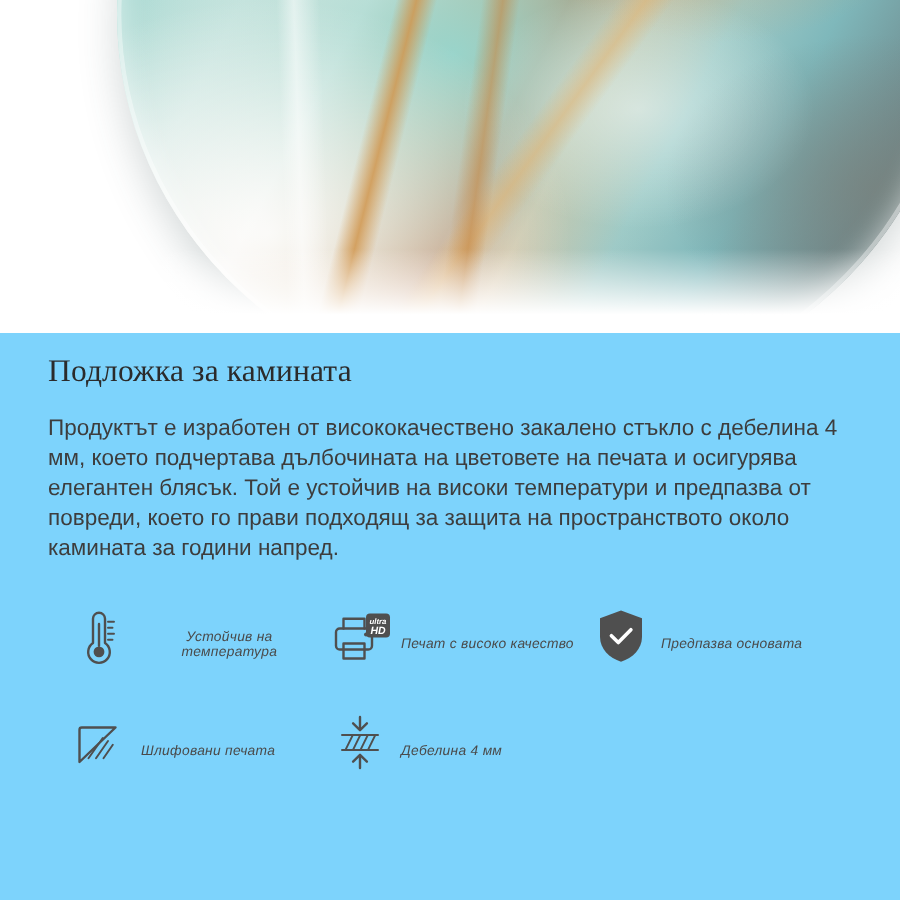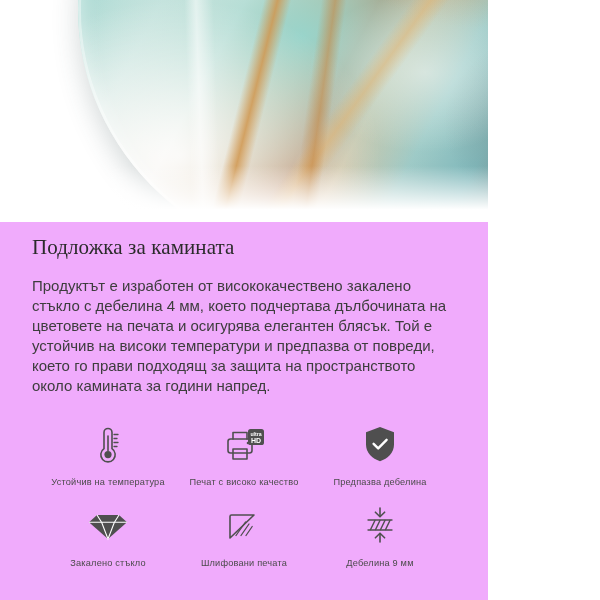--- a/index.html
+++ b/index.html
@@ -8,23 +8,23 @@
   }
   body {
     width: 600px;
     height: 600px;
     background: #ffffff;
     font-family: "Liberation Sans", sans-serif;
     overflow: hidden;
   }
   .page {
     position: relative;
-    width: 488px;
+    width: 600px;
     height: 600px;
-    background: #f0abfc;
+    background: #7dd3fc;
     overflow: hidden;
   }
 
   
   .hero {
     position: relative;
     width: 600px;
     height: 222px;
     overflow: hidden;
     background: #ffffff;
@@ -123,23 +123,23 @@
   .features {
     position: relative;
     margin-top: 24px;
     display: grid;
     grid-template-columns: repeat(3, 1fr);
     grid-row-gap: 14px;
     padding: 0 8px;
   }
   .feature {
     display: flex;
-    flex-direction: column;
     align-items: center;
-    text-align: right;
+    text-align: center;
+    font-style: italic;
   }
   .feature-icon {
     width: 54px;
     height: 48px;
     display: flex;
     align-items: center;
     justify-content: center;
     margin-bottom: 9px;
   }
   .feature-label {
@@ -223,32 +223,23 @@
         <div class="feature-label">Печат с високо качество</div>
       </div>
 
       <div class="feature">
         <div class="feature-icon">
           <svg width="38" height="44" viewBox="0 0 38 44" aria-hidden="true">
             <path class="fillgray" d="M19 5 L33 10.2 V22.5 C33 30.8 26.8 36.6 19 39.2 C11.2 36.6 5 30.8 5 22.5 V10.2 Z"></path>
             <path d="M12.6 21.8 l4.6 4.6 l8.4 -8.6" fill="none" stroke="#ffffff" stroke-width="2.4" stroke-linecap="round" stroke-linejoin="round"></path>
           </svg>
         </div>
-        <div class="feature-label">Предпазва дебелина</div>
-      </div>
-
-      <div class="feature">
-        <div class="feature-icon">
-          <svg width="44" height="38" viewBox="0 0 44 38" aria-hidden="true">
-            <path class="fillgray" d="M11 9 h22 l8 7.2 L22 33 L3 16.2 Z"></path>
-            <path d="M11 9 l4.6 7.2 M33 9 l-4.6 7.2 M3 16.2 h38 M15.6 16.2 L22 33 L28.4 16.2 Z" fill="none" stroke="#ffffff" stroke-width="1.1"></path>
-          </svg>
-        </div>
-        <div class="feature-label">Закалено стъкло</div>
-      </div>
+        <div class="feature-label">Предпазва основата</div>
+      </div>
+
 
       <div class="feature">
         <div class="feature-icon">
           <svg width="40" height="40" viewBox="0 0 40 40" aria-hidden="true">
             <path class="stroke" d="M6 33 V11.5 A1.5 1.5 0 0 1 7.5 10 H30 Z"></path>
             <path class="thin" d="M12 30.5 l9.5 -13.5 M17 30.5 l8 -11.5 M22 30.5 l6.2 -9"></path>
           </svg>
         </div>
         <div class="feature-label">Шлифовани печата</div>
       </div>
@@ -258,18 +249,18 @@
           <svg width="40" height="44" viewBox="0 0 40 44" aria-hidden="true">
             <path class="stroke" d="M20 5 V13"></path>
             <path class="stroke" d="M15.4 9.2 L20 13.8 L24.6 9.2"></path>
             <path class="thin" d="M8 17 H32"></path>
             <path class="thin" d="M8 27 H32"></path>
             <path class="thin" d="M10.5 26.6 L15 17.4 M15.5 26.6 L20 17.4 M20.5 26.6 L25 17.4 M25.5 26.6 L30 17.4"></path>
             <path class="stroke" d="M20 39 V31"></path>
             <path class="stroke" d="M15.4 34.8 L20 30.2 L24.6 34.8"></path>
           </svg>
         </div>
-        <div class="feature-label">Дебелина 9 мм</div>
+        <div class="feature-label">Дебелина 4 мм</div>
       </div>
 
     </div>
   </div>
 </div>
 
 </body></html>

